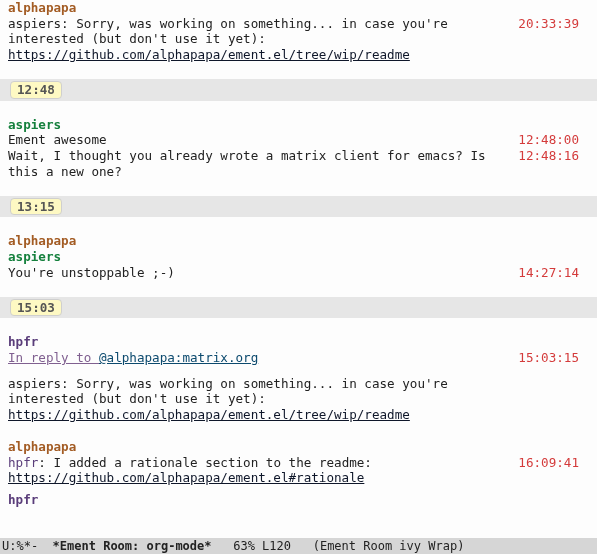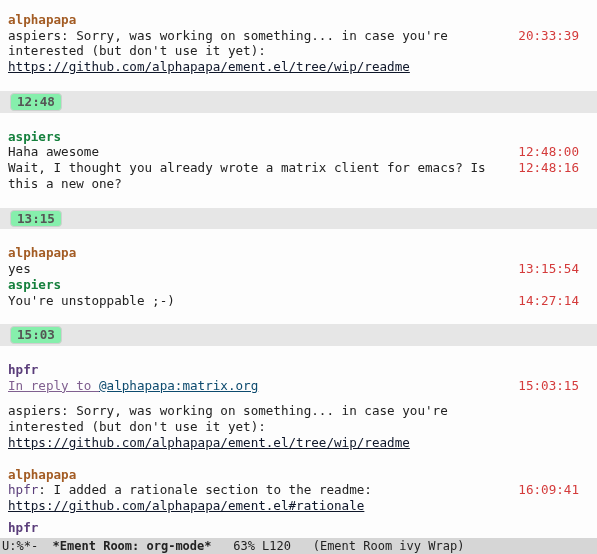--- a/index.html
+++ b/index.html
@@ -12,21 +12,20 @@
     font-family: "DejaVu Sans Mono", "Consolas", "Menlo", monospace;
     font-size: 12.6px;
     line-height: 1.25;
     color: #222;
   }
   .room {
     position: relative;
     height: 538px;
     width: 597px;
     overflow: hidden;
-    margin-top: 12px;
   }
   .row {
     display: flex;
     align-items: flex-start;
   }
   .content {
     flex: 1 1 auto;
     padding: 0 8px 0 8px;
   }
   .ts {
@@ -52,21 +51,21 @@
   a.link {
     color: #0f172a;
     text-decoration: underline;
   }
   .divider {
     background: #e6e6e6;
     margin: 6px 0 6px 0;
   }
   .divider .pill {
     display: inline-block;
-    background: #86efac;
+    background: #fef9c3;
     border: 1px solid #cfcfcf;
     border-radius: 4px;
     padding: 0px 6px;
     margin: 2px 0 2px 10px;
     font-weight: bold;
     color: #555;
   }
   .gap { height: 6px; }
   .biggap { height: 10px; }
   .modeline {
@@ -110,21 +109,21 @@
 
   <div class="biggap"></div>
 
   <div class="row">
     <div class="content">
       <div class="sender-aspiers">aspiers</div>
     </div>
     <div class="ts"></div>
   </div>
   <div class="row">
-    <div class="content">Haha awesome</div>
+    <div class="content">Ement awesome</div>
     <div class="ts">12:48:00</div>
   </div>
   <div class="row">
     <div class="content">Wait, I thought you already wrote a matrix client for emacs? Is this a new one?</div>
     <div class="ts">12:48:16</div>
   </div>
 
   <div class="biggap"></div>
 
   <div class="divider">
@@ -132,24 +131,20 @@
   </div>
 
   <div class="biggap"></div>
 
   <div class="row">
     <div class="content">
       <div class="sender-alphapapa">alphapapa</div>
     </div>
     <div class="ts"></div>
   </div>
-  <div class="row">
-    <div class="content">yes</div>
-    <div class="ts">13:15:54</div>
-  </div>
 
   <div class="row">
     <div class="content">
       <div class="sender-aspiers">aspiers</div>
     </div>
     <div class="ts"></div>
   </div>
   <div class="row">
     <div class="content">You're unstoppable ;-)</div>
     <div class="ts">14:27:14</div>

